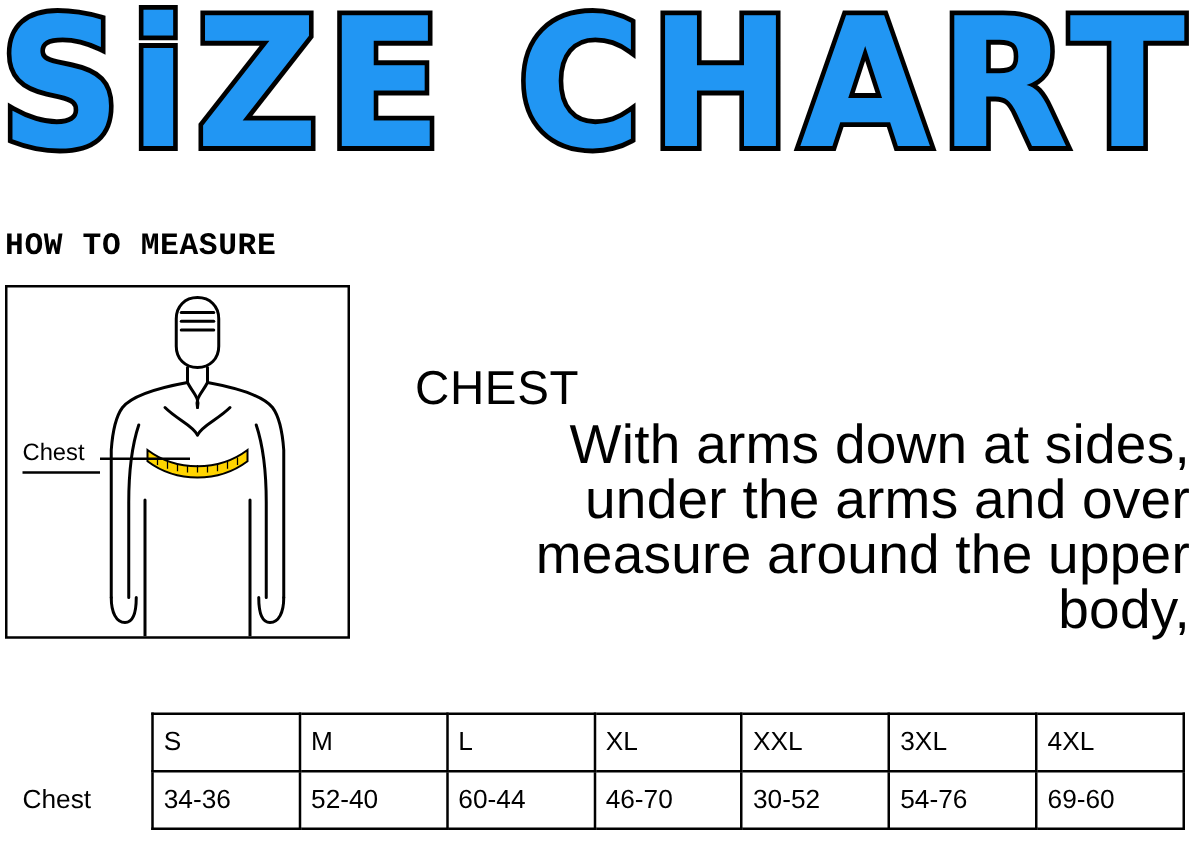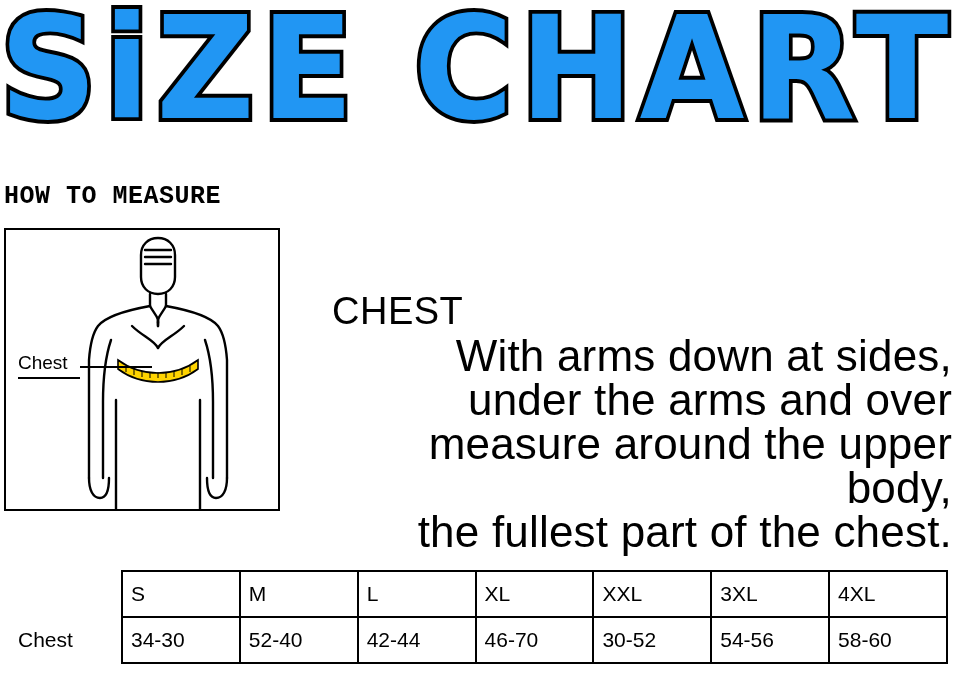--- a/index.html
+++ b/index.html
@@ -183,39 +183,38 @@
 </div>
 <div class="chest-label">Chest</div>
 <div class="chest-label-underline"></div>
 <div class="chest-leader"></div>
 
 <div class="desc">
   <div class="desc-title">CHEST</div>
   <div class="desc-body">With arms down at sides,</div>
   <div class="desc-body">under the arms and over</div>
   <div class="desc-body">measure around the upper body,</div>
-  <div class="desc-body">the fullest part of the chest.</div>
 </div>
 
 <table class="size-table">
   <tbody>
       <tr class="header">
     <td class="rowhead"></td>
     <td>S</td>
     <td>M</td>
     <td>L</td>
     <td>XL</td>
     <td>XXL</td>
     <td>3XL</td>
     <td>4XL</td>
   </tr>
   <tr>
     <td class="rowhead">Chest</td>
-    <td>34-30</td>
+    <td>34-36</td>
     <td>52-40</td>
-    <td>42-44</td>
+    <td>60-44</td>
     <td>46-70</td>
     <td>30-52</td>
-    <td>54-56</td>
-    <td>58-60</td>
+    <td>54-76</td>
+    <td>69-60</td>
   </tr>
 </tbody>
   </table>
 
 </body></html>

